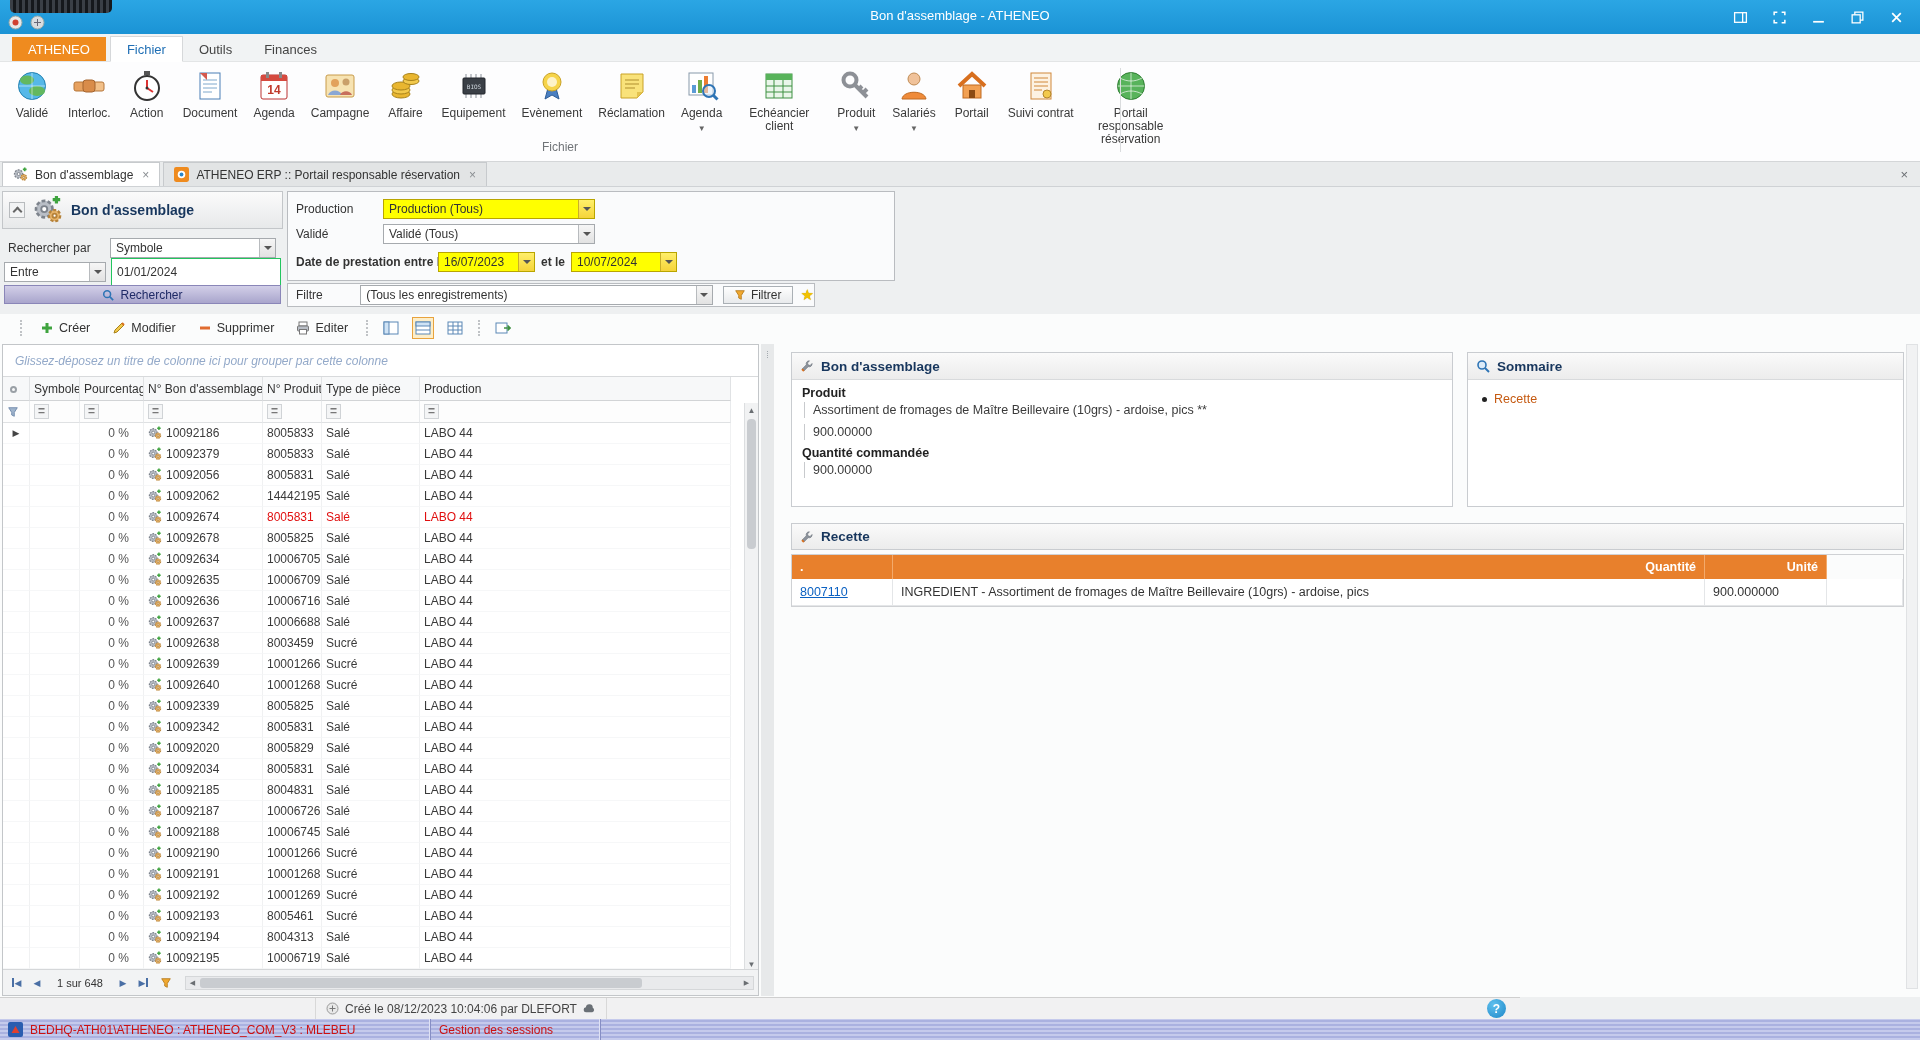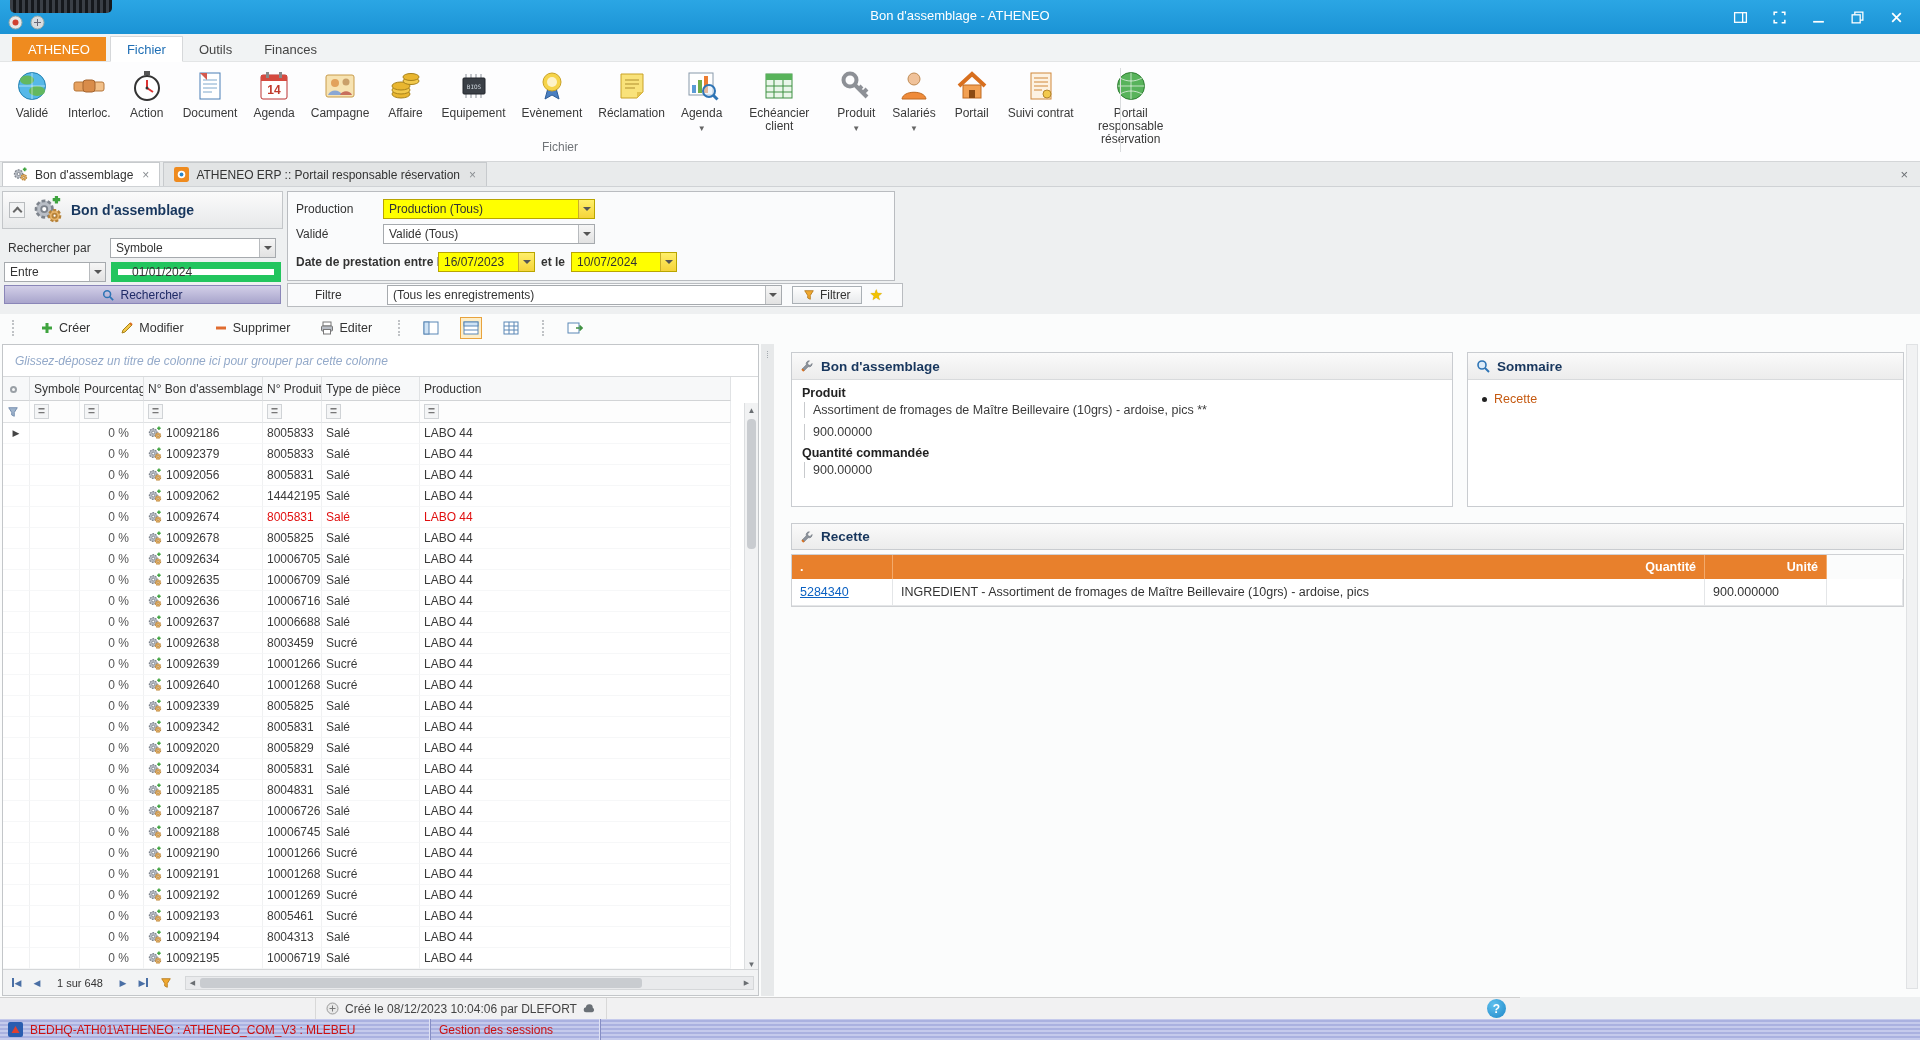--- a/index.html
+++ b/index.html
@@ -59,38 +59,38 @@
   .sp-title { font-weight:bold; font-size:14px; color:#17365d; }
   .sp-row { position:absolute; left:0; width:281px; height:22px; display:flex; align-items:center; }
   .sp-label { font-size:12px; color:#333; padding-left:6px; }
   .combo { position:relative; height:20px; background:#fff; border:1px solid #a6aaae; display:flex; align-items:center;
            font-size:12px; padding-left:5px; cursor:pointer; }
   .combo .dd-btn { position:absolute; right:0; top:0; bottom:0; width:16px; background:linear-gradient(#f6f6f6,#e2e2e2);
                    border-left:1px solid #b8bbbe; display:flex; align-items:center; justify-content:center; }
   .combo .dd-btn::after { content:""; border:4px solid transparent; border-top-color:#555; margin-top:4px; }
   .combo.yellow { background:#ffff00; border-color:#b9a500; }
   .combo.yellow .dd-btn { background:linear-gradient(#ffef6a,#f5d43a); border-left-color:#c9ae2a; }
-  .textfield { height:20px; background:#fff; border:7px solid #22c55e; font-size:12px; padding-left:14px; display:flex; align-items:center; }
+  .textfield { height:28px; background:#fff; border:1px solid #22c55e; font-size:12px; padding-left:5px; display:flex; align-items:center; }
   .search-btn { position:absolute; left:2px; top:94px; width:277px; height:19px;
                 background:linear-gradient(#d2cfe8,#a9a5cc); border:1px solid #8a86b8; color:#1f2a66; font-size:12px;
                 display:flex; align-items:center; justify-content:center; gap:6px; cursor:pointer; }
   .search-btn .icon-slot { width:12px; height:12px; }
 
   
   .filter-box { position:absolute; left:287px; top:191px; width:608px; height:90px; background:#fafbfc; border:1px solid #b9bcc0; }
   .fb-label { position:absolute; font-size:12px; color:#333; }
-  .filtre-box { position:absolute; left:287px; top:283px; width:616px; height:24px; background:#fafbfc; border:1px solid #b9bcc0;
-                display:flex; align-items:center;justify-content:center; }
+  .filtre-box { position:absolute; left:287px; top:283px; width:528px; height:24px; background:#fafbfc; border:1px solid #b9bcc0;
+                display:flex; align-items:center; }
   .filtrer-btn { height:18px; border:1px solid #aab0b5; background:linear-gradient(#fefefe,#e8eaec); display:flex; align-items:center;
                  gap:5px; font-size:12px; padding:0 10px; cursor:pointer; }
   .filtrer-btn .icon-slot { width:12px; height:12px; }
   .star { color:#f2c200; font-size:15px; text-shadow:0 0 1px #b59200; cursor:pointer; }
 
   
-  .toolbar { position:absolute; left:4px; top:314px; width:770px; height:28px; display:flex; align-items:center; gap:18px; padding-left:6px; }
+  .toolbar { position:absolute; left:12px; top:314px; width:770px; height:28px; display:flex; align-items:center; gap:10px; padding-left:6px; }
   .tb-handle { height:16px; border-left:2px dotted #c0c3c6; margin:0 2px; }
   .tb-btn { display:flex; align-items:center; gap:5px; font-size:12.5px; color:#333; padding:3px 6px; cursor:pointer; }
   .tb-btn .icon-slot { width:14px; height:14px; }
   .view-btn { width:22px; height:22px; padding:2px; border:1px solid transparent; cursor:pointer; }
   .view-btn.selected { border-color:#e8a33d; background:#fdeec9; }
 
   
   .grid { position:absolute; left:2px; top:344px; width:757px; height:652px; background:#fff; border:1px solid #c3c6c9; }
   .grid-hint { height:32px; border-bottom:1px solid #d8dadc; display:flex; align-items:center; padding-left:12px;
                font-style:italic; font-size:12px; color:#93a9c9; background:#fff; }
@@ -1172,21 +1172,21 @@
   </div>
   <div class="rtable">
     <div class="rcols rhead">
         <div class="rc rc0">.</div>
         <div class="rc rc2">Quantité</div>
         <div class="rc rc3">Unité</div>
       </div>
     <div>
         <div class="rcols rrow">
           <div class="rc rc0">
-            <a class="rlink">5284340</a>
+            <a class="rlink">8007110</a>
           </div>
           <div class="rc rc1">INGREDIENT - Assortiment de fromages de Maître Beillevaire (10grs) - ardoise, pics</div>
           <div class="rc rc2">900.000000</div>
           <div class="rc rc3"></div>
         </div>
       </div>
   </div>
   <div class="details-vscroll"></div>
 </div>
 

